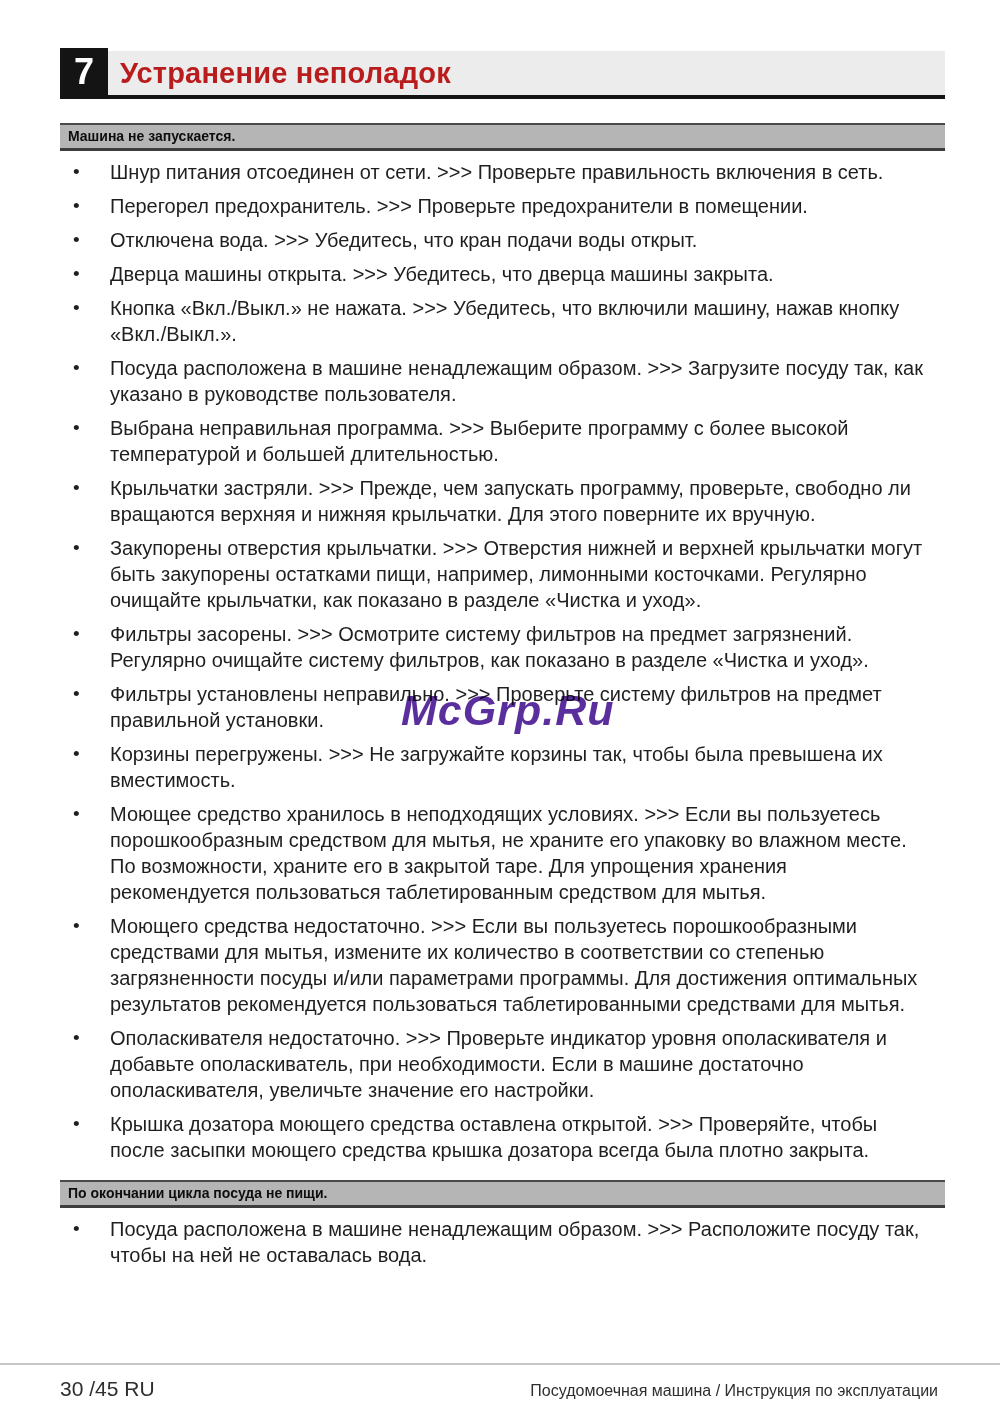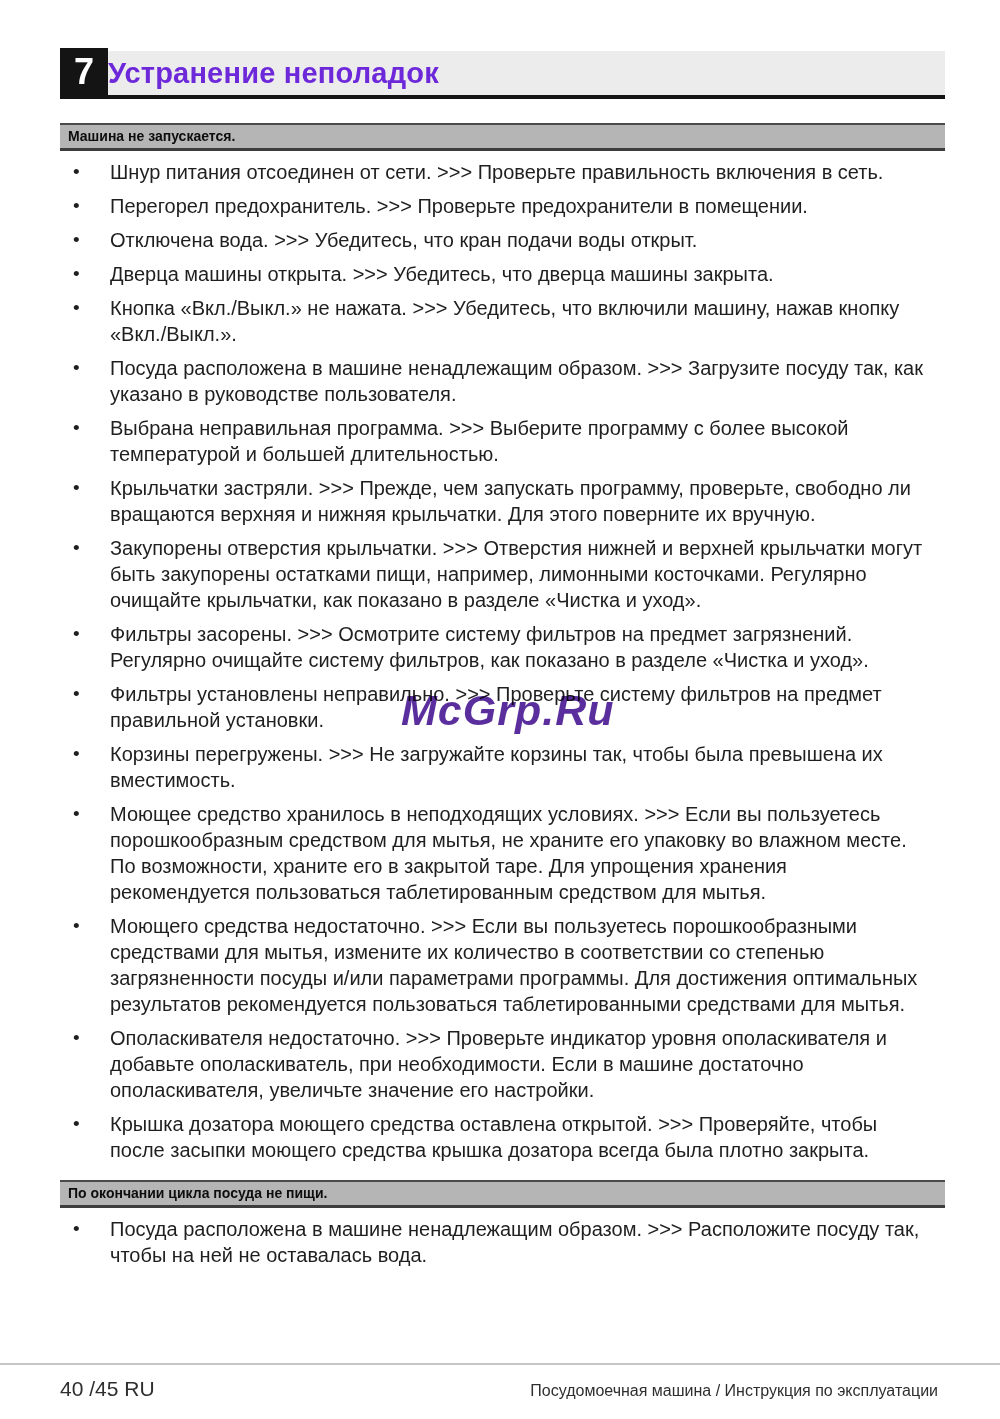--- a/index.html
+++ b/index.html
@@ -22,22 +22,23 @@
   }
   .chapter-num {
     flex:0 0 48px; width:48px;
     background:#141414; color:#ffffff;
     font-weight:bold; font-size:36px;
     display:flex; align-items:center; justify-content:center;
   }
   .chapter-title {
     flex:1; background:#ececec;
     margin-top:3px;
-    font-weight:bold; font-size:29px; color:#6d28d9;
+    font-weight:bold; font-size:29px; color:#b91c1c;
     display:flex; align-items:center;
+    padding-left:12px;
     letter-spacing:0.2px;
   }
 
   
   .section-bar {
     background:#b5b5b5;
     border-top:2px solid #4a4a4a;
     border-bottom:3px solid #3d3d3d;
     font-weight:bold; font-size:14px; color:#0d0d0d;
     padding:3px 8px 4px 8px;
@@ -180,17 +181,17 @@
           </ul>
         </section>
       </main>
   </div>
 
   <div class="watermark">McGrp.Ru</div>
 
   <footer class="footer">
     <div class="footer-rule"></div>
     <div class="footer-row">
-      <span>40 /45 RU</span>
+      <span>30 /45 RU</span>
       <span class="footer-doc">Посудомоечная машина / Инструкция по эксплуатации</span>
     </div>
   </footer>
 </div>
 
 </body></html>

